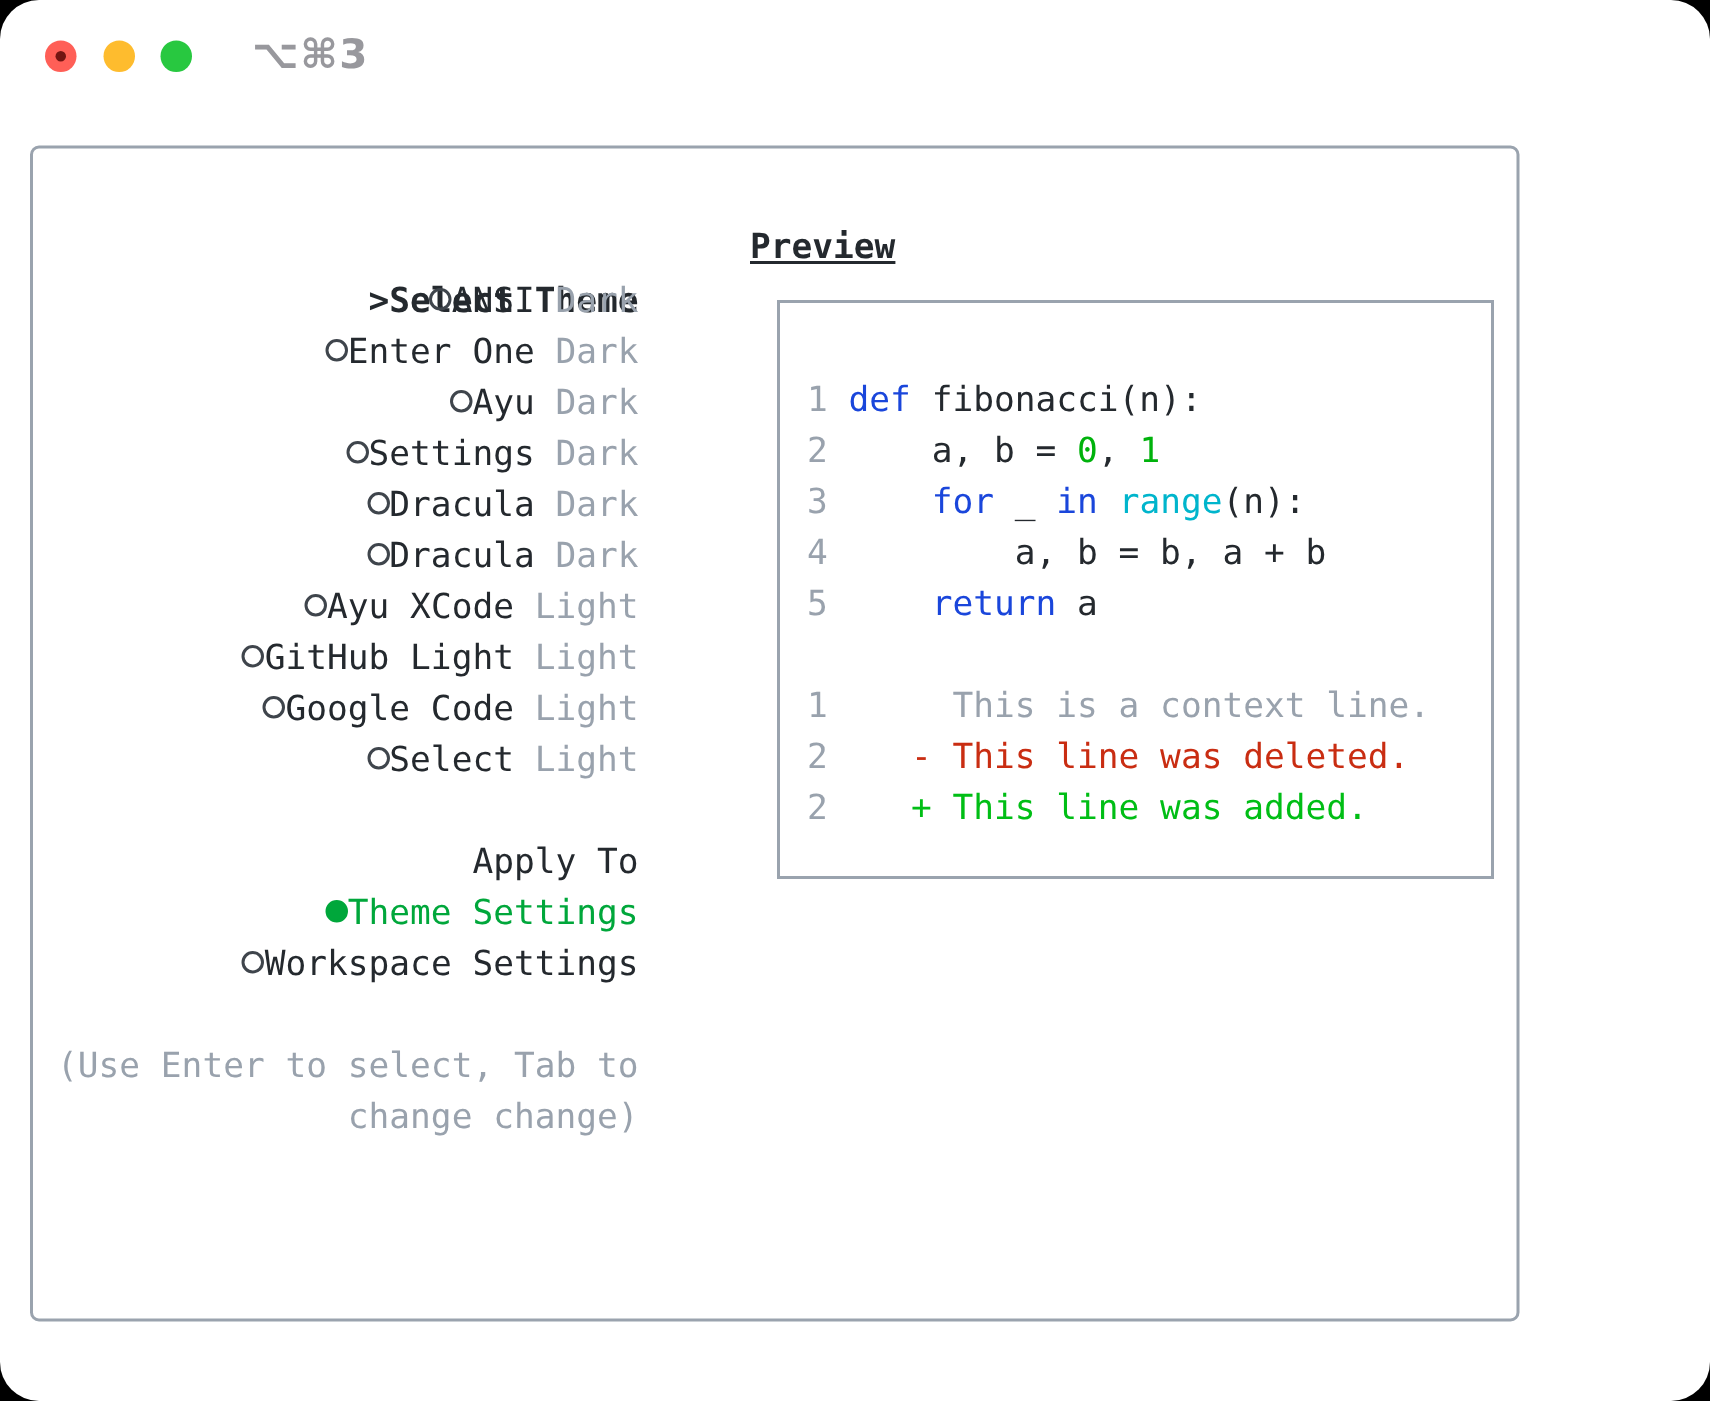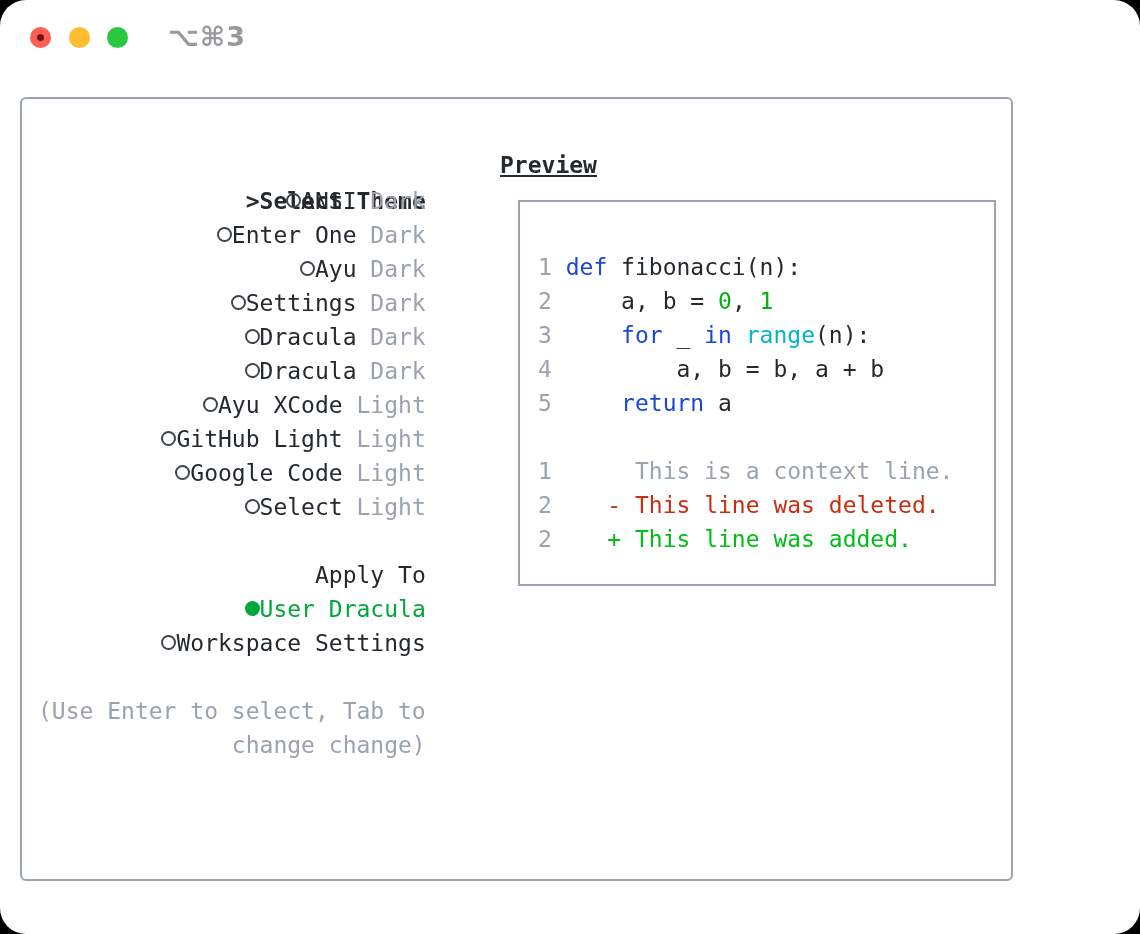--- a/index.html
+++ b/index.html
@@ -111,21 +111,21 @@
         <div class="row"><span class="marker"><span class="circle"></span></span><span class="">Ayu</span><span class="variant"> Dark</span></div>
         <div class="row"><span class="marker"><span class="circle"></span></span><span class="">Settings</span><span class="variant"> Dark</span></div>
         <div class="row"><span class="marker"><span class="circle"></span></span><span class="">Dracula</span><span class="variant"> Dark</span></div>
         <div class="row"><span class="marker"><span class="circle"></span></span><span class="">Dracula</span><span class="variant"> Dark</span></div>
         <div class="row"><span class="marker"><span class="circle"></span></span><span class="">Ayu XCode</span><span class="variant"> Light</span></div>
         <div class="row"><span class="marker"><span class="circle"></span></span><span class="">GitHub Light</span><span class="variant"> Light</span></div>
         <div class="row"><span class="marker"><span class="circle"></span></span><span class="">Google Code</span><span class="variant"> Light</span></div>
         <div class="row"><span class="marker"><span class="circle"></span></span><span class="">Select</span><span class="variant"> Light</span></div>
         <div class="row"></div>
         <div class="row"><span class="marker"></span><span>Apply To</span></div>
-        <div class="row"><span class="marker"><span class="circle filled"></span></span><span class="sel-green">User Dracula</span></div>
+        <div class="row"><span class="marker"><span class="circle filled"></span></span><span class="sel-green">Theme Settings</span></div>
         <div class="row"><span class="marker"><span class="circle"></span></span><span class="">Workspace Settings</span></div>
         <div class="row"></div>
         <div class="row help">(Use Enter to select, Tab to</div>
         <div class="row help">change change)</div>
       </div>
 
     <div class="preview-title">Preview</div>
 
     <div class="preview-box">
       <pre id="code"><span class="sg-num">1 </span><span class="sg-kw">def</span><span class="sg-plain"> fibonacci(n):</span>

